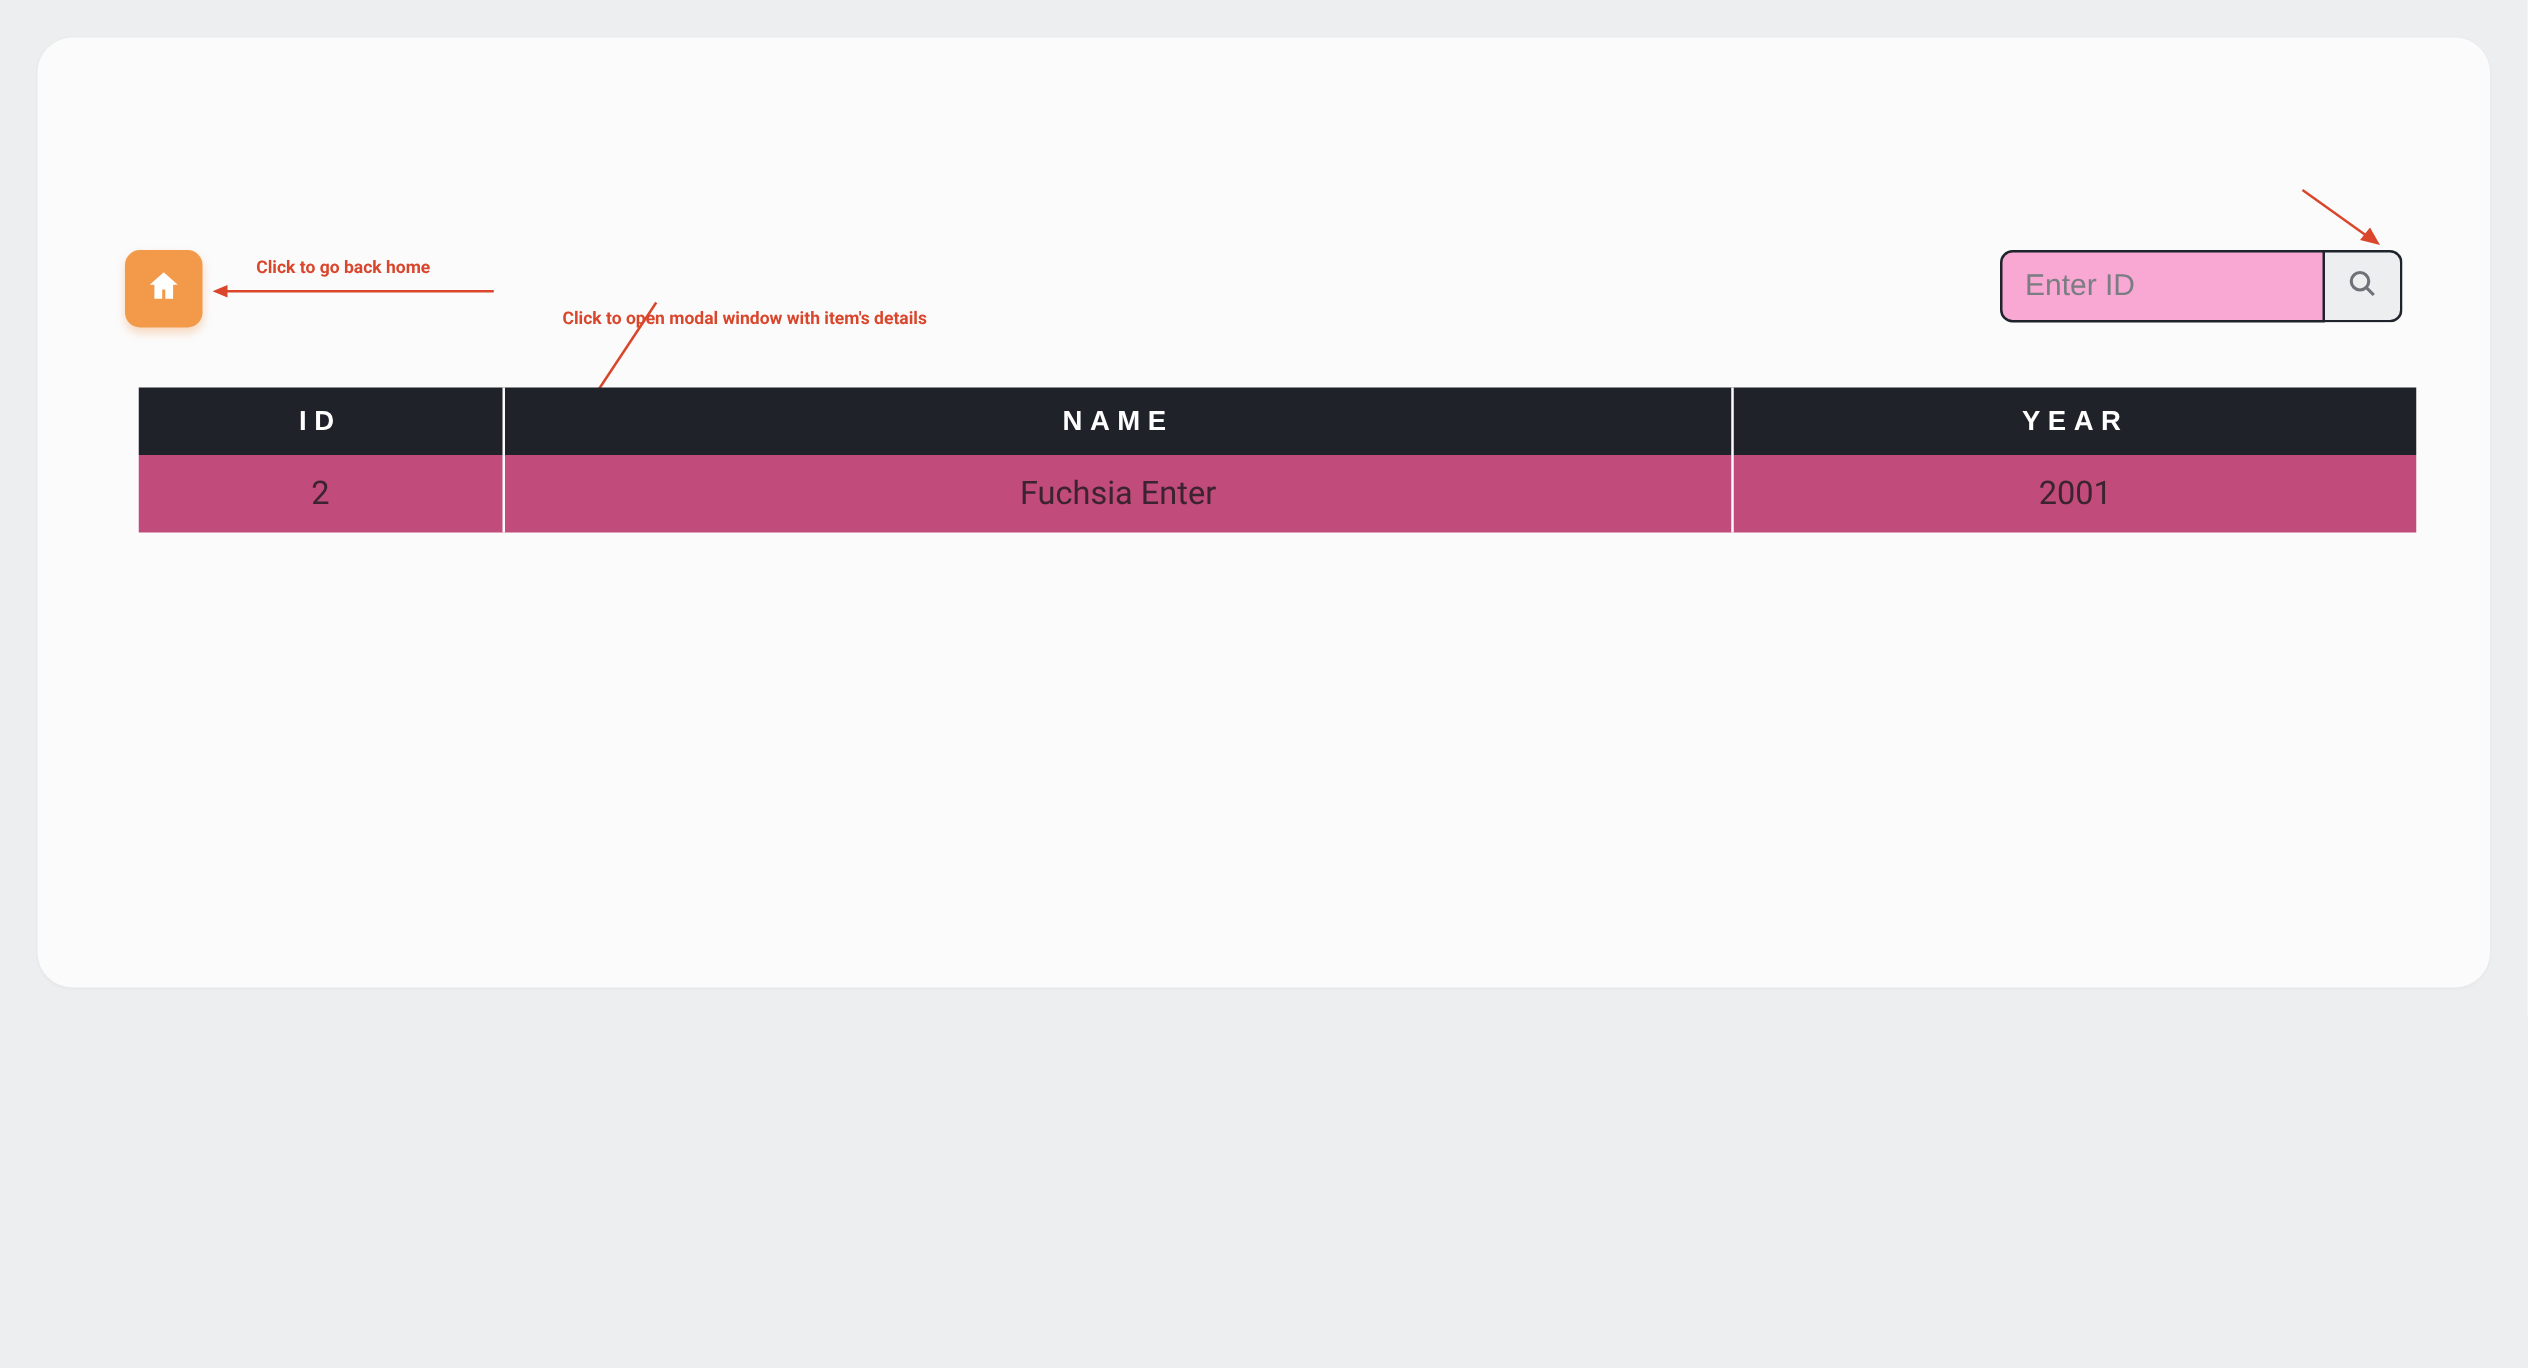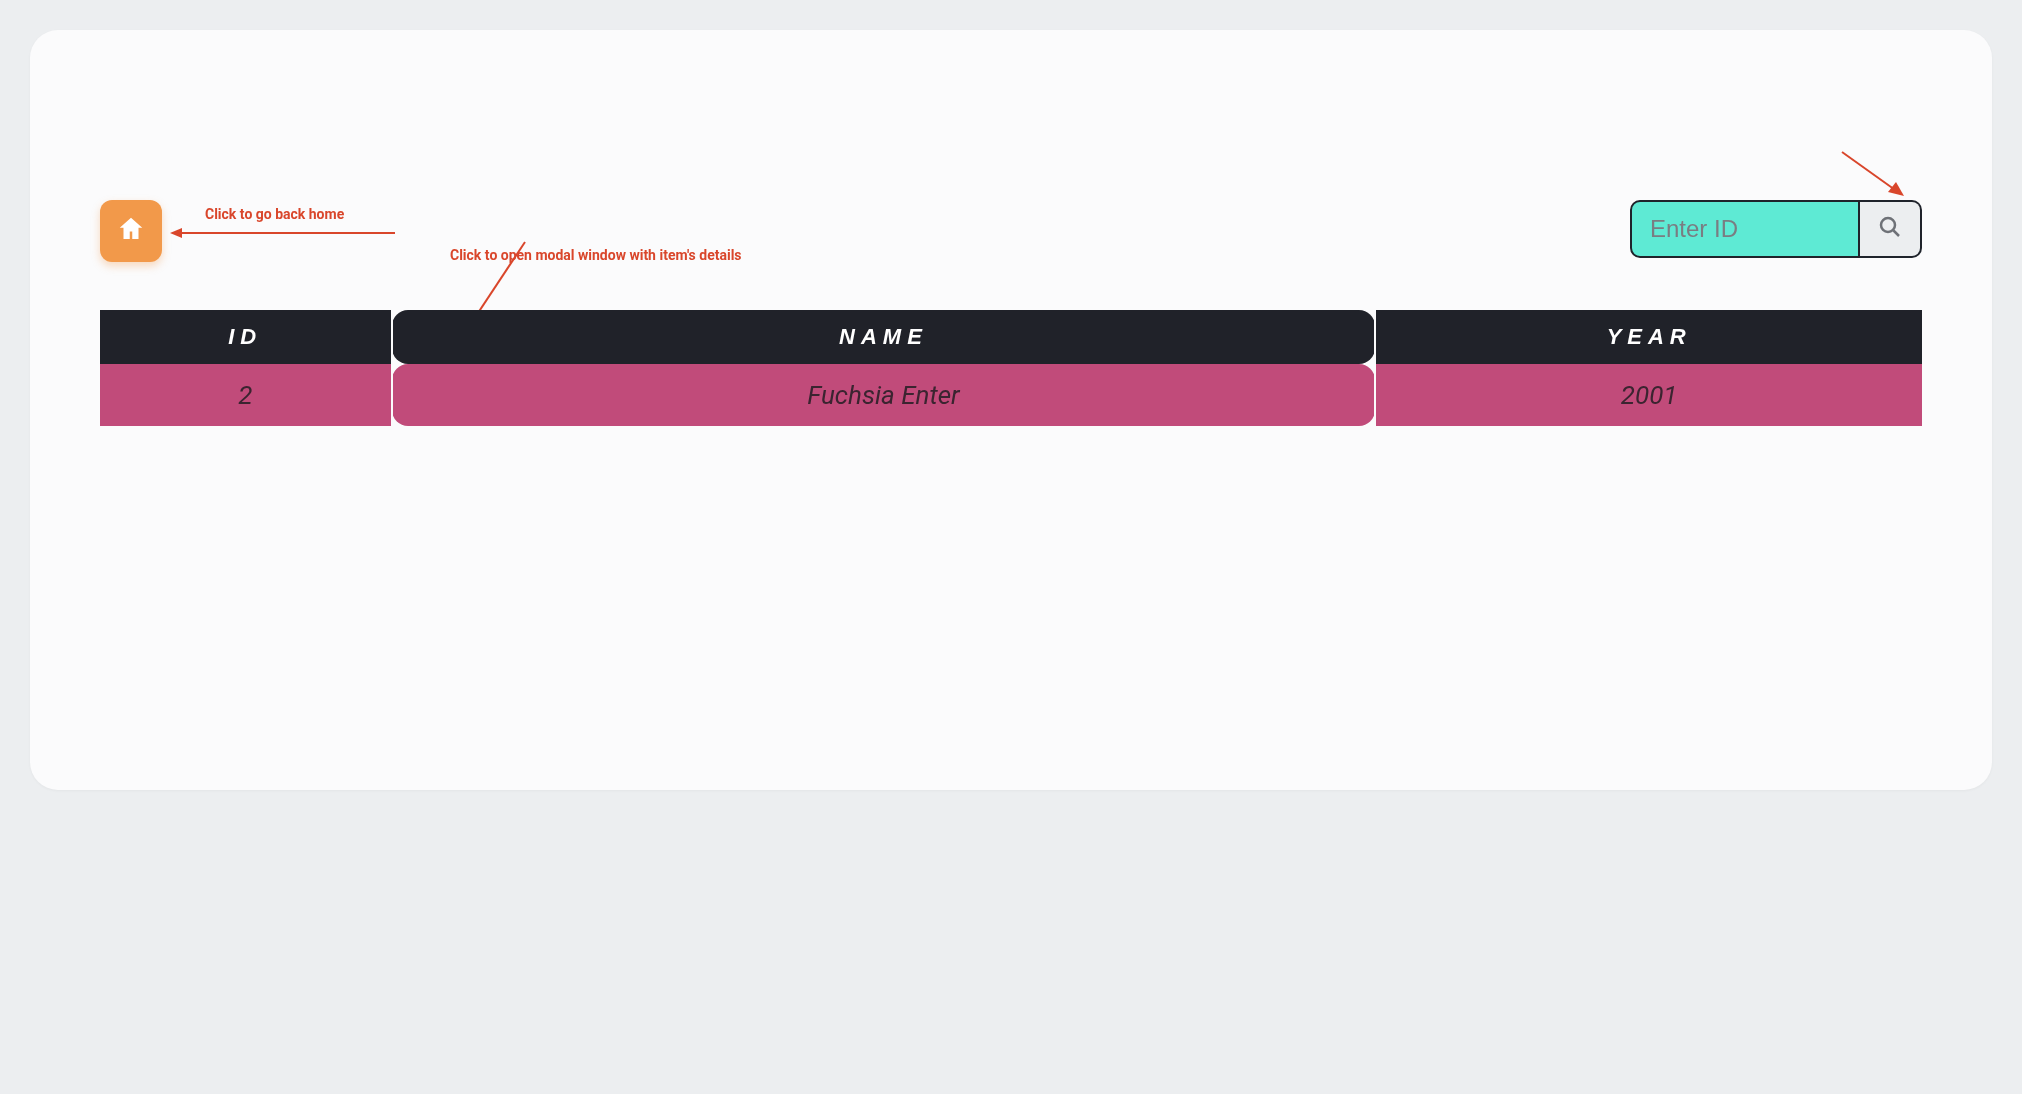--- a/index.html
+++ b/index.html
@@ -49,54 +49,53 @@
 
   
   .search-wrap {
     position: absolute;
     right: 70px;
     top: 170px;
     display: flex;
     align-items: stretch;
   }
   .search-input {
-    width: 230px;
+    width: 260px;
     height: 58px;
     border: 2px solid #1f232b;
     border-radius: 10px 0 0 10px;
     font-size: 24px;
     padding: 0 18px;
     color: #444;
     outline: none;
-    background: #5eead4;
+    background: #f9a8d4;
   }
   .search-input::placeholder { color: #7a7d82; }
   .search-btn {
     width: 62px;
     height: 58px;
     border: 2px solid #1f232b;
     border-left: none;
     border-radius: 0 10px 10px 0;
     background: #eceef0;
     display: flex;
     align-items: center;
     justify-content: center;
     cursor: pointer;
   }
   .search-btn svg { width: 24px; height: 24px; stroke: #6e7177; fill: none; stroke-width: 2.5; }
 
   
   .data-table {
     position: absolute;
-    left: 70px;
+    left: 81px;
     right: 70px;
     top: 280px;
     border-collapse: collapse;
     width: calc(100% - 140px);
-    font-style: italic;
   }
   .data-table thead th {
     background: #202229;
     color: #fff;
     font-weight: 700;
     letter-spacing: 6px;
     font-size: 22px;
     padding: 14px 0;
     text-align: center;
     font-family: Arial, sans-serif;
@@ -105,21 +104,21 @@
   .data-table tbody td {
     background: #c14b7a;
     color: #3b2430;
     font-size: 26px;
     padding: 16px 0;
     text-align: center;
     cursor: pointer;
   }
   .data-table tbody td + td { border-left: 2px solid #fbfbfc; }
   .col-id   { width: 16%; }
-  .col-name { width: 54%; border-radius: 16px; }
+  .col-name { width: 54%; }
   .col-year { width: 30%; margin-top: 40px; }
 </style>
 </head>
 <body>
 
 <div class="card">
 
   <div class="home-btn">
     <span>
       <svg viewBox="0 0 24 24">

